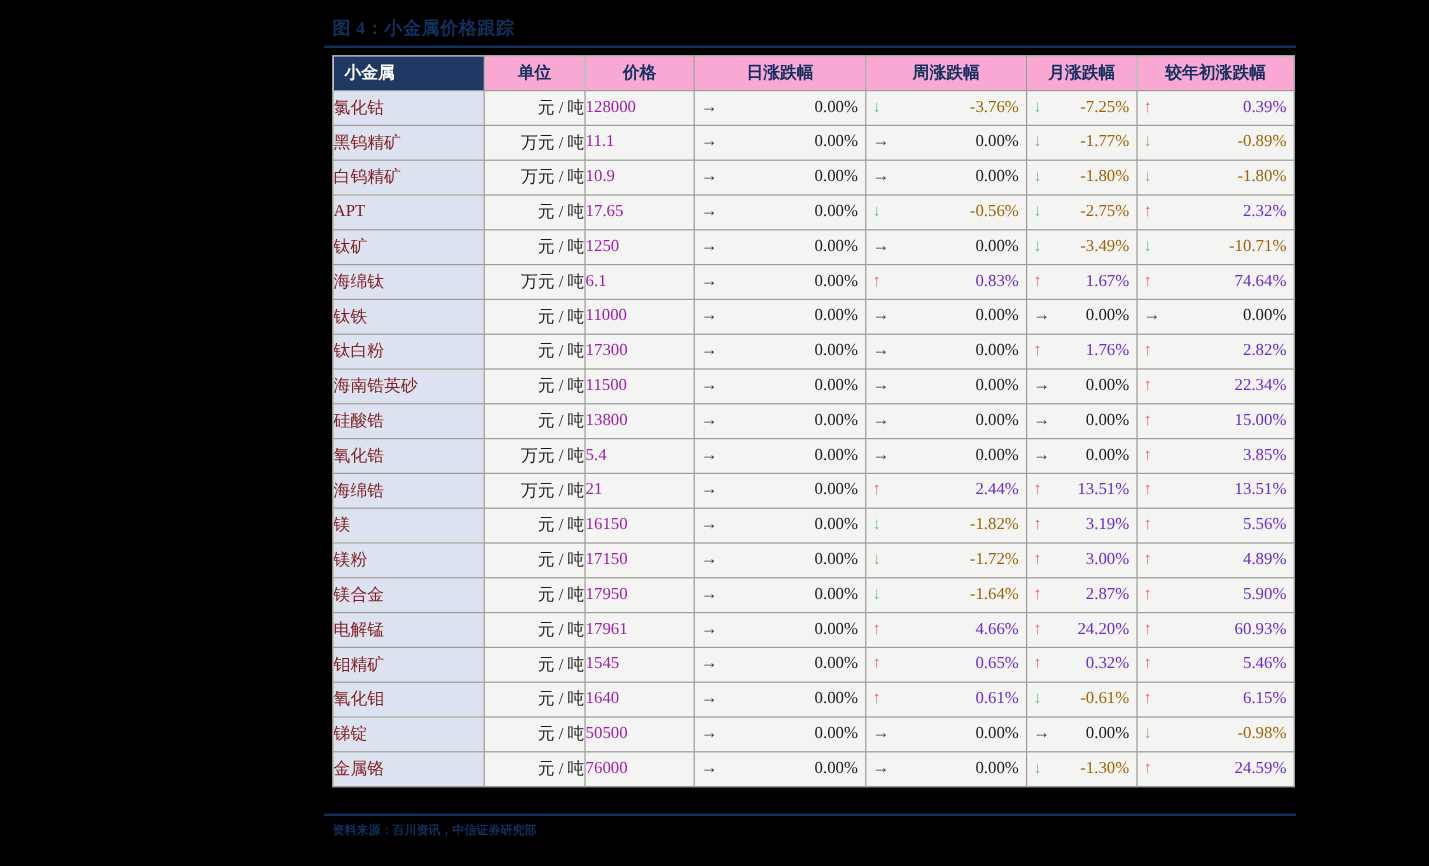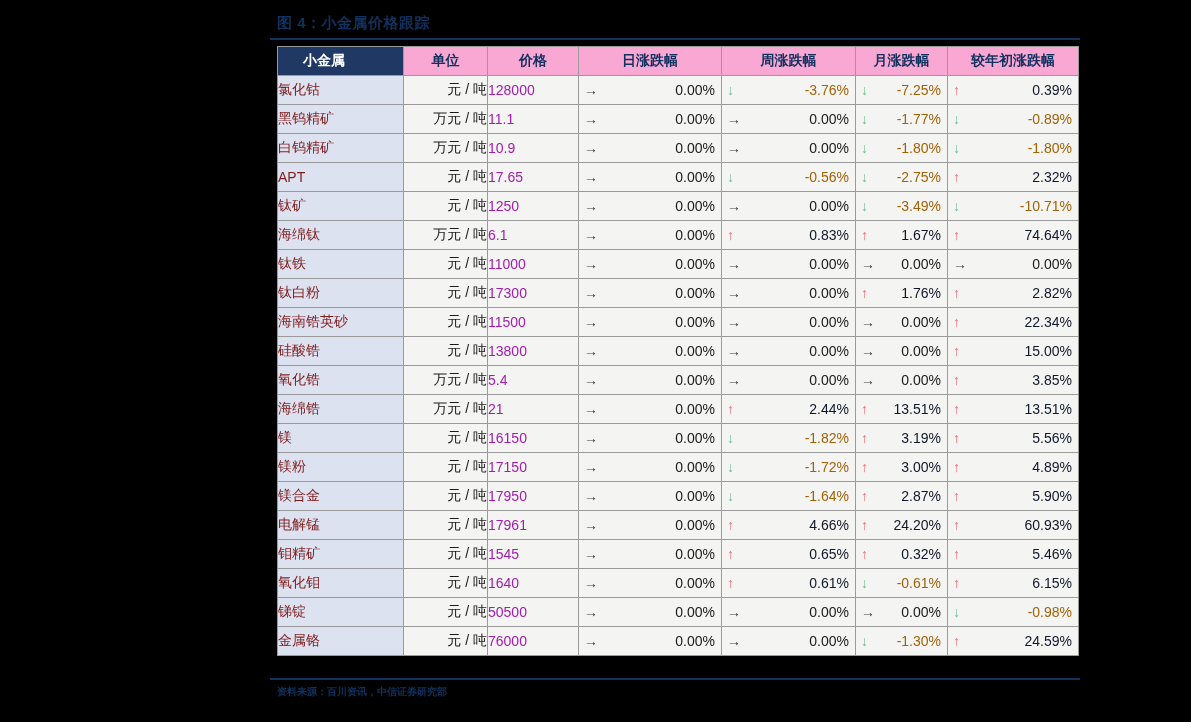--- a/index.html
+++ b/index.html
@@ -13,20 +13,21 @@
     position: relative;
     font-family: "Liberation Sans", "DejaVu Sans", sans-serif;
     overflow: hidden;
   }
   .sheet {
     position: absolute;
     left: 0; top: 0;
     width: 1191px;
     height: 510px;
     background: #000000;
+    font-family: Liberation Serif, serif;
   }
   .fig-title {
     position: absolute;
     left: 277px;
     top: 14px;
     font-size: 15px;
     font-weight: bold;
     color: #11315e;
     letter-spacing: 0.5px;
     white-space: nowrap;
@@ -82,21 +83,21 @@
     background: #f9a8d4;
     color: #13315f;
     font-weight: bold;
     text-align: center;
     height: 30px;
   }
   thead th.name-h {
     background: #1f3864;
     color: #ffffff;
     text-align: left;
-    padding-left: 25px;
+    padding-left: 9px;
   }
   
   td.name {
     background: #dde2f0;
     color: #7f1d1d;
     text-align: left;
     padding-left: 9px;
   }
   td.unit {
     color: #1a1a1a;
@@ -126,21 +127,21 @@
     text-align: left;
   }
   .chgval {
     flex: 1 1 auto;
     text-align: right;
     font-size: 14px;
   }
   .up   { color: #f2697a; }
   .down { color: #6cbf90; }
   .flat { color: #3a3a3a; }
-  .val-up   { color: #0f172a; }
+  .val-up   { color: #6d28d9; }
   .val-down { color: #a16207; }
   .val-flat { color: #1a1a1a; }
 </style>
 </head>
 <body>
 
 <div class="sheet">
 
   <div class="fig-title">图 4：小金属价格跟踪</div>
   <div class="title-rule"></div>

